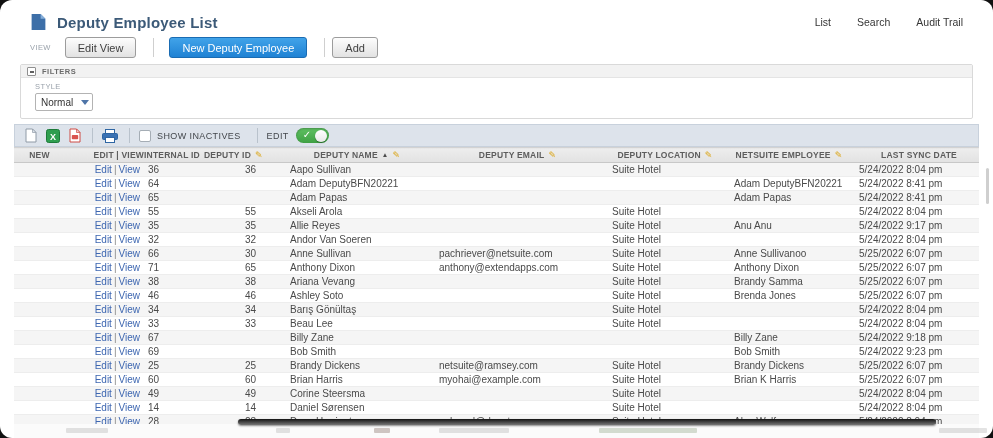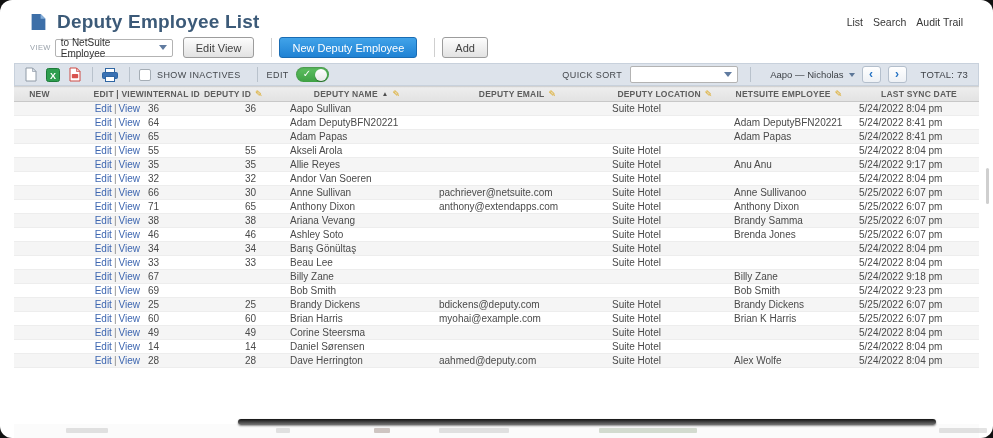--- a/index.html
+++ b/index.html
@@ -3,22 +3,22 @@
 <meta charset="utf-8">
 <style>
   *{box-sizing:border-box;margin:0;padding:0}
   html,body{width:993px;height:438px;overflow:hidden}
   body{background:#111;font-family:"Liberation Sans","DejaVu Sans",sans-serif}
   .window{position:relative;width:993px;height:438px;background:#fff;border-radius:12px;overflow:hidden}
 
   
   .titlebar{display:flex;align-items:center;padding:12px 30px 0 30px;height:32px}
   .title-icon{width:17px;height:18px;margin-right:10px;flex:0 0 auto}
-  .page-title{font-size:19px;font-weight:bold;color:#3c5a78;letter-spacing:.2px}
-  .nav-links{margin-left:auto;display:flex;gap:10px}
+  .page-title{font-size:15px;font-weight:bold;color:#3c5a78;letter-spacing:.2px}
+  .nav-links{margin-left:auto;display:flex;gap:26px}
   .nav-links a{font-size:10.5px;color:#363636;text-decoration:none}
 
   
   .actions{display:flex;align-items:center;padding:5px 30px 0 30px;height:26px}
   .tiny-label{font-size:7.5px;color:#9aa2ab;letter-spacing:.4px;margin-right:4px}
   .select{display:inline-flex;align-items:center;justify-content:space-between;background:#fff;
     border:1px solid #b3b3b3;height:18px;font-size:10px;color:#333;padding:0 5px;border-radius:2px;cursor:pointer}
   .select .caret{width:0;height:0;border-left:4px solid transparent;border-right:4px solid transparent;
     border-top:5px solid #607ba0;margin-left:8px}
   .view-select{width:118px}
@@ -98,31 +98,40 @@
     <div class="page-title">Deputy Employee List</div>
     <div class="nav-links">
       <a href="#">List</a>
       <a href="#">Search</a>
       <a href="#">Audit Trail</a>
     </div>
   </div>
 
   <div class="actions">
     <span class="tiny-label">VIEW</span>
-    <span class="select view-select">
-      <span>to NetSuite Employee</span>
-      <span class="caret"></span>
-    </span>
     <button class="btn">Edit View</button>
     <span class="vdiv"></span>
-    <button class="btn btn-primary" style="margin-left:0">New Deputy Employee</button>
+    <button class="btn btn-primary" style="margin-left:8px">New Deputy Employee</button>
     <span class="vdiv"></span>
     <button class="btn" style="margin-left:0">Add</button>
   </div>
 
+  <div class="filters">
+    <div class="filters-head">
+      <span class="collapse-box"></span>
+      <span class="filters-title">FILTERS</span>
+    </div>
+    <div class="filters-body">
+      <div class="tiny-label">STYLE</div>
+      <span class="select style-select">
+        <span>Normal</span>
+        <span class="caret"></span>
+      </span>
+    </div>
+  </div>
 
   <div class="toolbar">
     <span class="tool-icon">
       <svg width="12" height="15" viewBox="0 0 12 15">
           <path d="M1 1h6.5l3.5 3.5V14H1z" fill="#fff" stroke="#8f9aa6"></path>
           <path d="M7.5 1L11 4.5H7.5z" fill="#dfe5ec" stroke="#8f9aa6" stroke-width=".7"></path>
         </svg>
     </span>
     <span class="tool-icon">
       <svg width="14" height="14" viewBox="0 0 14 14">
@@ -148,35 +157,20 @@
     <span class="tsep"></span>
     <span class="checkbox"></span>
     <span class="tb-label">SHOW INACTIVES</span>
     <span class="tsep" style="margin-left:16px"></span>
     <span class="tb-label">EDIT</span>
     <span class="toggle">
       <span class="check">✓</span>
       <span class="knob"></span>
     </span>
 
-    <span class="tb-right">
-      <span class="tb-label">QUICK SORT</span>
-      <span class="select quicksort-select">
-        <span></span>
-        <span class="caret"></span>
-      </span>
-      <span class="tsep" style="margin-left:12px"></span>
-      <span class="range-control">
-        <span>Aapo — Nicholas</span>
-        <span class="caret"></span>
-      </span>
-      <span class="pg-btn">‹</span>
-      <span class="pg-btn">›</span>
-      <span class="total">TOTAL: 73</span>
-    </span>
   </div>
 
   <table>
     <thead>
       <tr id="thead-row">
           <th class="c0"><span>NEW</span></th>
           <th class="c1"><span>EDIT | VIEW</span></th>
           <th class="c2"><span>INTERNAL ID</span></th>
           <th class="c3"><span>DEPUTY ID</span><span class="pencil">✎</span></th>
           <th class="c4"><span>DEPUTY NAME</span><span class="sort">▲</span><span class="pencil">✎</span></th>
@@ -340,21 +334,21 @@
           <td class="c6"></td>
           <td class="c7">Bob Smith</td>
           <td class="c8">5/24/2022 9:23 pm</td>
         </tr>
         <tr>
           <td class="c0"></td>
           <td class="c1"><a href="#">Edit</a><span class="lsep">|</span><a href="#">View</a></td>
           <td class="c2">25</td>
           <td class="c3">25</td>
           <td class="c4">Brandy Dickens</td>
-          <td class="c5">bdickens@deputy.com</td>
+          <td class="c5">netsuite@ramsey.com</td>
           <td class="c6">Suite Hotel</td>
           <td class="c7">Brandy Dickens</td>
           <td class="c8">5/25/2022 6:07 pm</td>
         </tr>
         <tr>
           <td class="c0"></td>
           <td class="c1"><a href="#">Edit</a><span class="lsep">|</span><a href="#">View</a></td>
           <td class="c2">60</td>
           <td class="c3">60</td>
           <td class="c4">Brian Harris</td>

